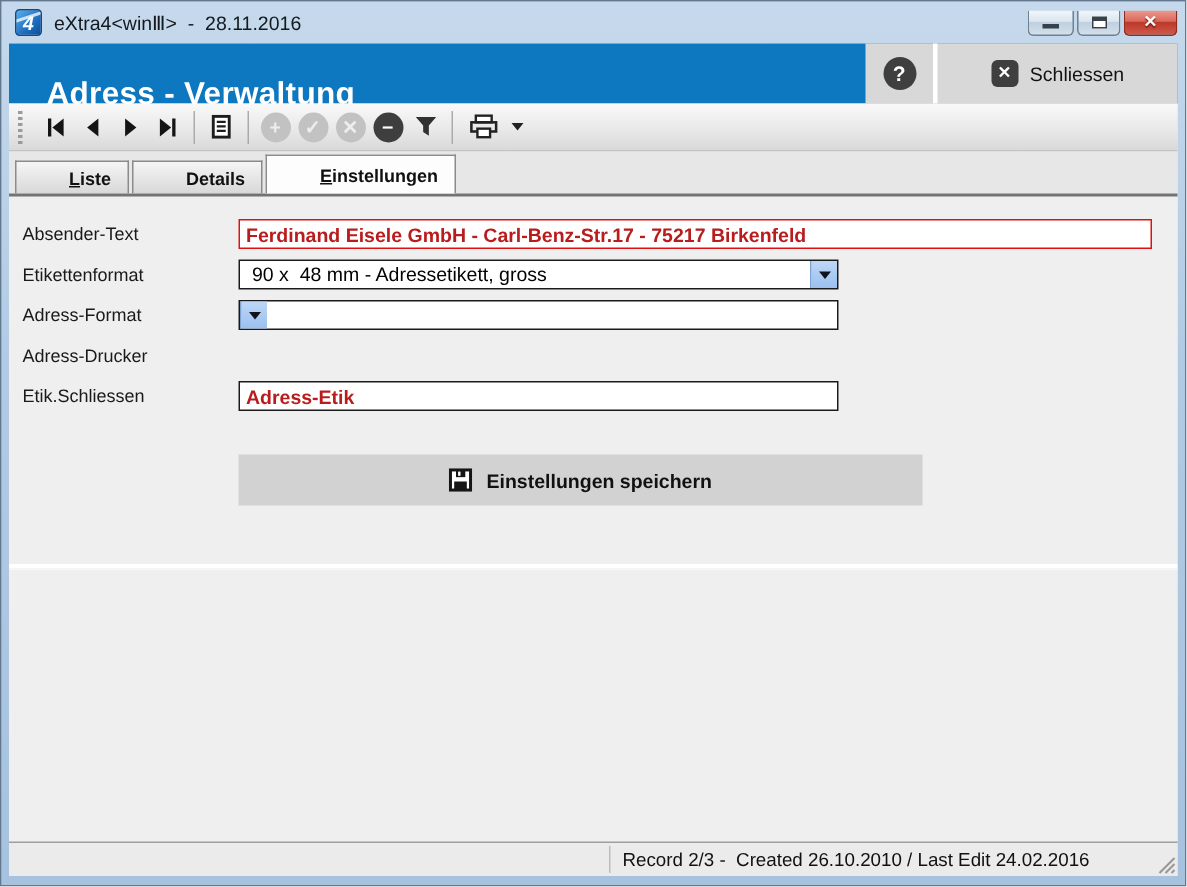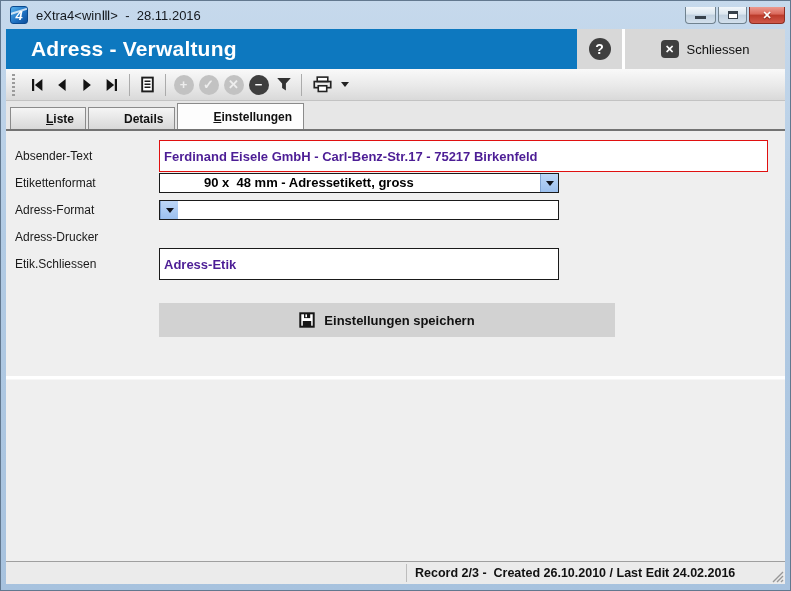--- a/index.html
+++ b/index.html
@@ -32,21 +32,21 @@
   .glyph-max{width:10px;height:8px;border:1px solid #37414b;border-top:3px solid #37414b;background:#fff;}
   .glyph-close{color:#fff;font-size:11px;font-weight:bold;line-height:1;text-shadow:0 1px 1px #7a1f14;}
 
   
   .client{position:absolute;top:28px;left:5px;right:5px;bottom:6px;
     display:flex;flex-direction:column;background:#efefef;}
 
   
   .header{height:40px;background:#0d78bf;display:flex;align-items:stretch;flex:0 0 auto;}
   .header-title{flex:1;color:#fff;font-size:21px;font-weight:bold;line-height:40px;padding-left:25px;
-    letter-spacing:.2px;}
+    letter-spacing:.2px;margin-top:14px;}
   .header-help{width:45px;background:#d8d8d8;display:flex;align-items:center;justify-content:center;cursor:pointer;}
   .help-circle{width:22px;height:22px;border-radius:50%;background:#3f3f3f;color:#fff;
     font-size:14px;font-weight:bold;text-align:center;line-height:22px;}
   .header-close{width:163px;background:#d8d8d8;border-left:3px solid #ffffff;
     display:flex;align-items:center;justify-content:center;gap:8px;cursor:pointer;}
   .close-badge{width:18px;height:18px;border-radius:4px;background:#3f3f3f;color:#fff;
     font-size:11px;font-weight:bold;text-align:center;line-height:18px;}
   .header-close-label{font-size:13px;font-weight:normal;color:#111;}
 
   
@@ -74,39 +74,39 @@
   .tab-label{font-size:12px;font-weight:bold;color:#111;display:block;margin-left:24px;}
   .tab-label.accel::first-letter{text-decoration:underline;}
 
   
   .panel-form{flex:0 0 247px;background:#efefef;border-top:2px solid #737373;position:relative;}
   .panel-gap{flex:0 0 3px;background:#ffffff;}
   .panel-lower{flex:1 1 auto;background:#efefef;border-top:1px solid #f7f7f7;}
 
   .form-row{position:absolute;left:9px;right:9px;height:20px;display:flex;align-items:center;}
   .form-label{width:144px;font-size:12px;color:#1a1a1a;flex:0 0 auto;}
-  .text-input{height:32px;border:1px solid #1a1a1a;background:#fff;font-size:13px;font-weight:bold;
-    padding:0 4px;color:#4c1d95;}
+  .text-input{height:20px;border:1px solid #1a1a1a;background:#fff;font-size:13px;font-weight:bold;
+    padding:0 4px;color:#b91c1c;}
   .text-input.red{border:1px solid #e01010;width:609px;}
   .text-input.std{width:400px;}
   .dropdown{width:400px;height:20px;border:1px solid #1a1a1a;background:#fff;display:flex;align-items:stretch;cursor:pointer;}
-  .dd-value{flex:1;font-size:13px;font-weight:bold;color:#000;line-height:18px;padding-left:20px;white-space:pre;overflow:hidden;margin-left:24px;}
+  .dd-value{flex:1;font-size:13px;font-weight:normal;color:#000;line-height:18px;padding-left:8px;white-space:pre;overflow:hidden;}
   .dd-btn{width:18px;background:linear-gradient(180deg,#bdd7f7 0%,#9cc0ee 100%);
     border-left:1px solid #7fa3d2;display:flex;align-items:center;justify-content:center;}
   .dd-arrow{width:0;height:0;border-left:4px solid transparent;border-right:4px solid transparent;
     border-top:5px solid #10131c;}
   .save-btn{position:absolute;left:153px;top:172px;width:456px;height:34px;background:#d2d2d2;border:none;
     display:flex;align-items:center;justify-content:center;gap:9px;cursor:pointer;}
   .save-label{font-size:13px;font-weight:bold;color:#111;}
 
   
   .statusbar{flex:0 0 23px;background:#ebebeb;border-top:1px solid #9f9f9f;position:relative;
     display:flex;align-items:center;}
   .status-sep{position:absolute;left:400px;top:2px;bottom:2px;width:1px;background:#bdbdbd;}
-  .status-text{position:absolute;left:409px;font-size:12.5px;color:#111;white-space:pre;font-weight:bold;}
+  .status-text{position:absolute;left:409px;font-size:12.5px;color:#111;white-space:pre;}
   .resize-grip{position:absolute;right:1px;bottom:1px;}
 </style>
 </head>
 <body>
 
 <div class="window">
 
   <div class="titlebar">
     <div class="app-icon">4</div>
     <div class="title-text">eXtra4&lt;winⅢ&gt;  -  28.11.2016</div>

